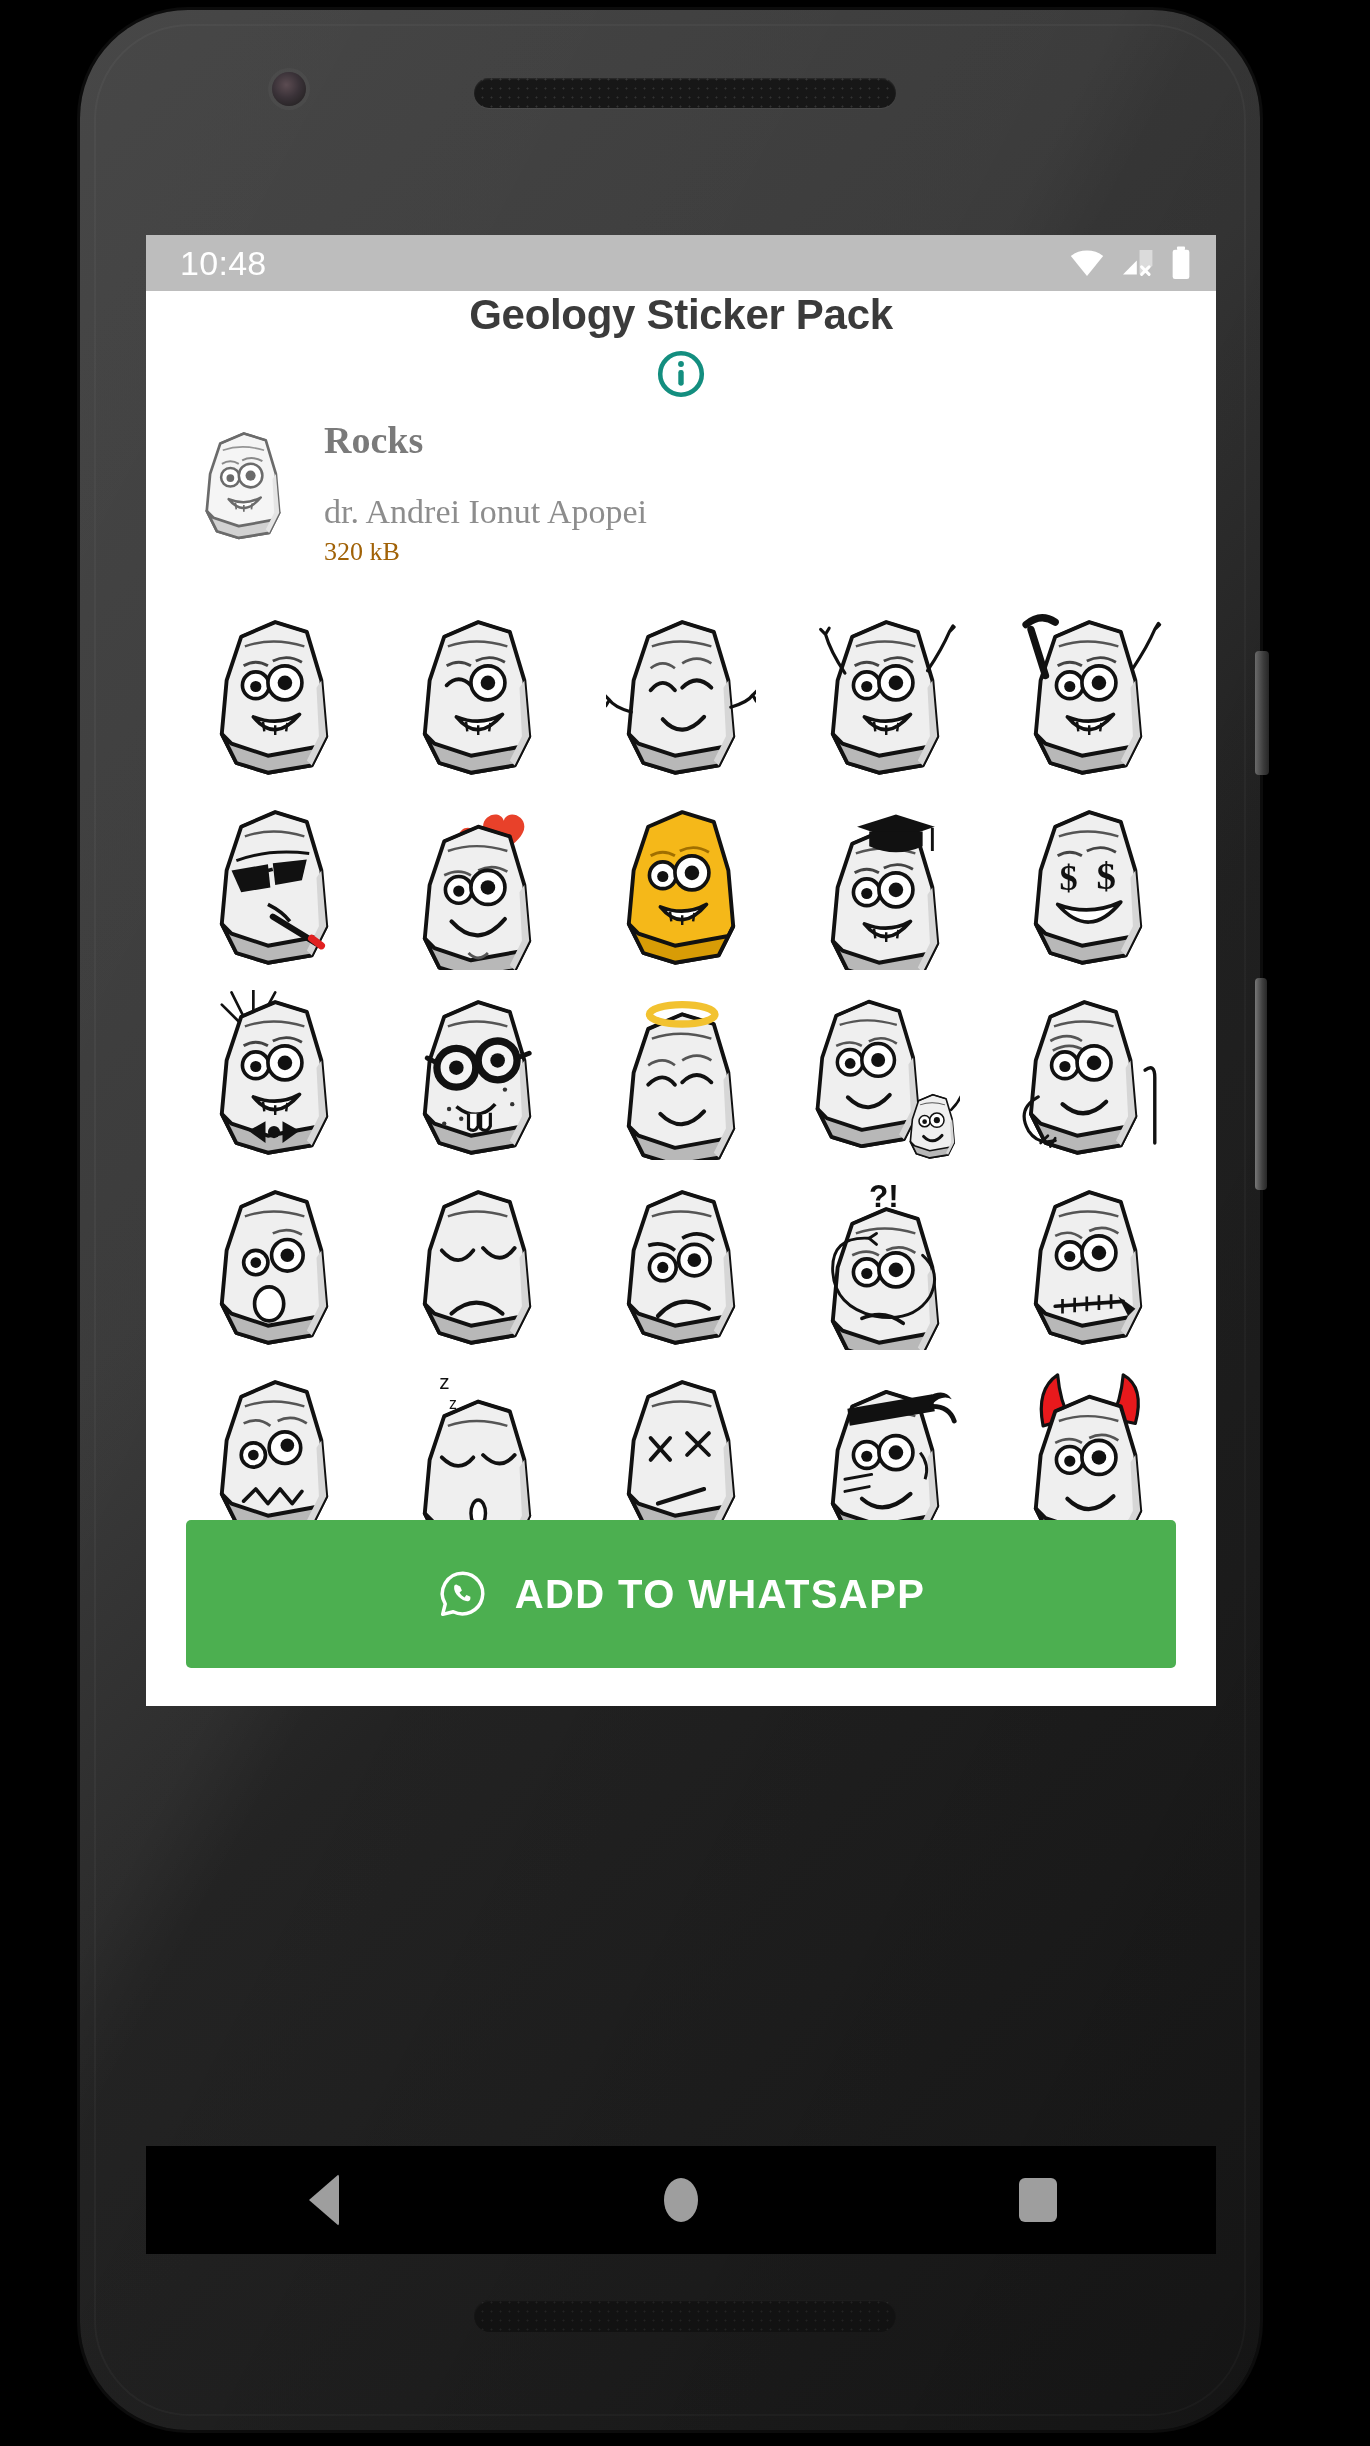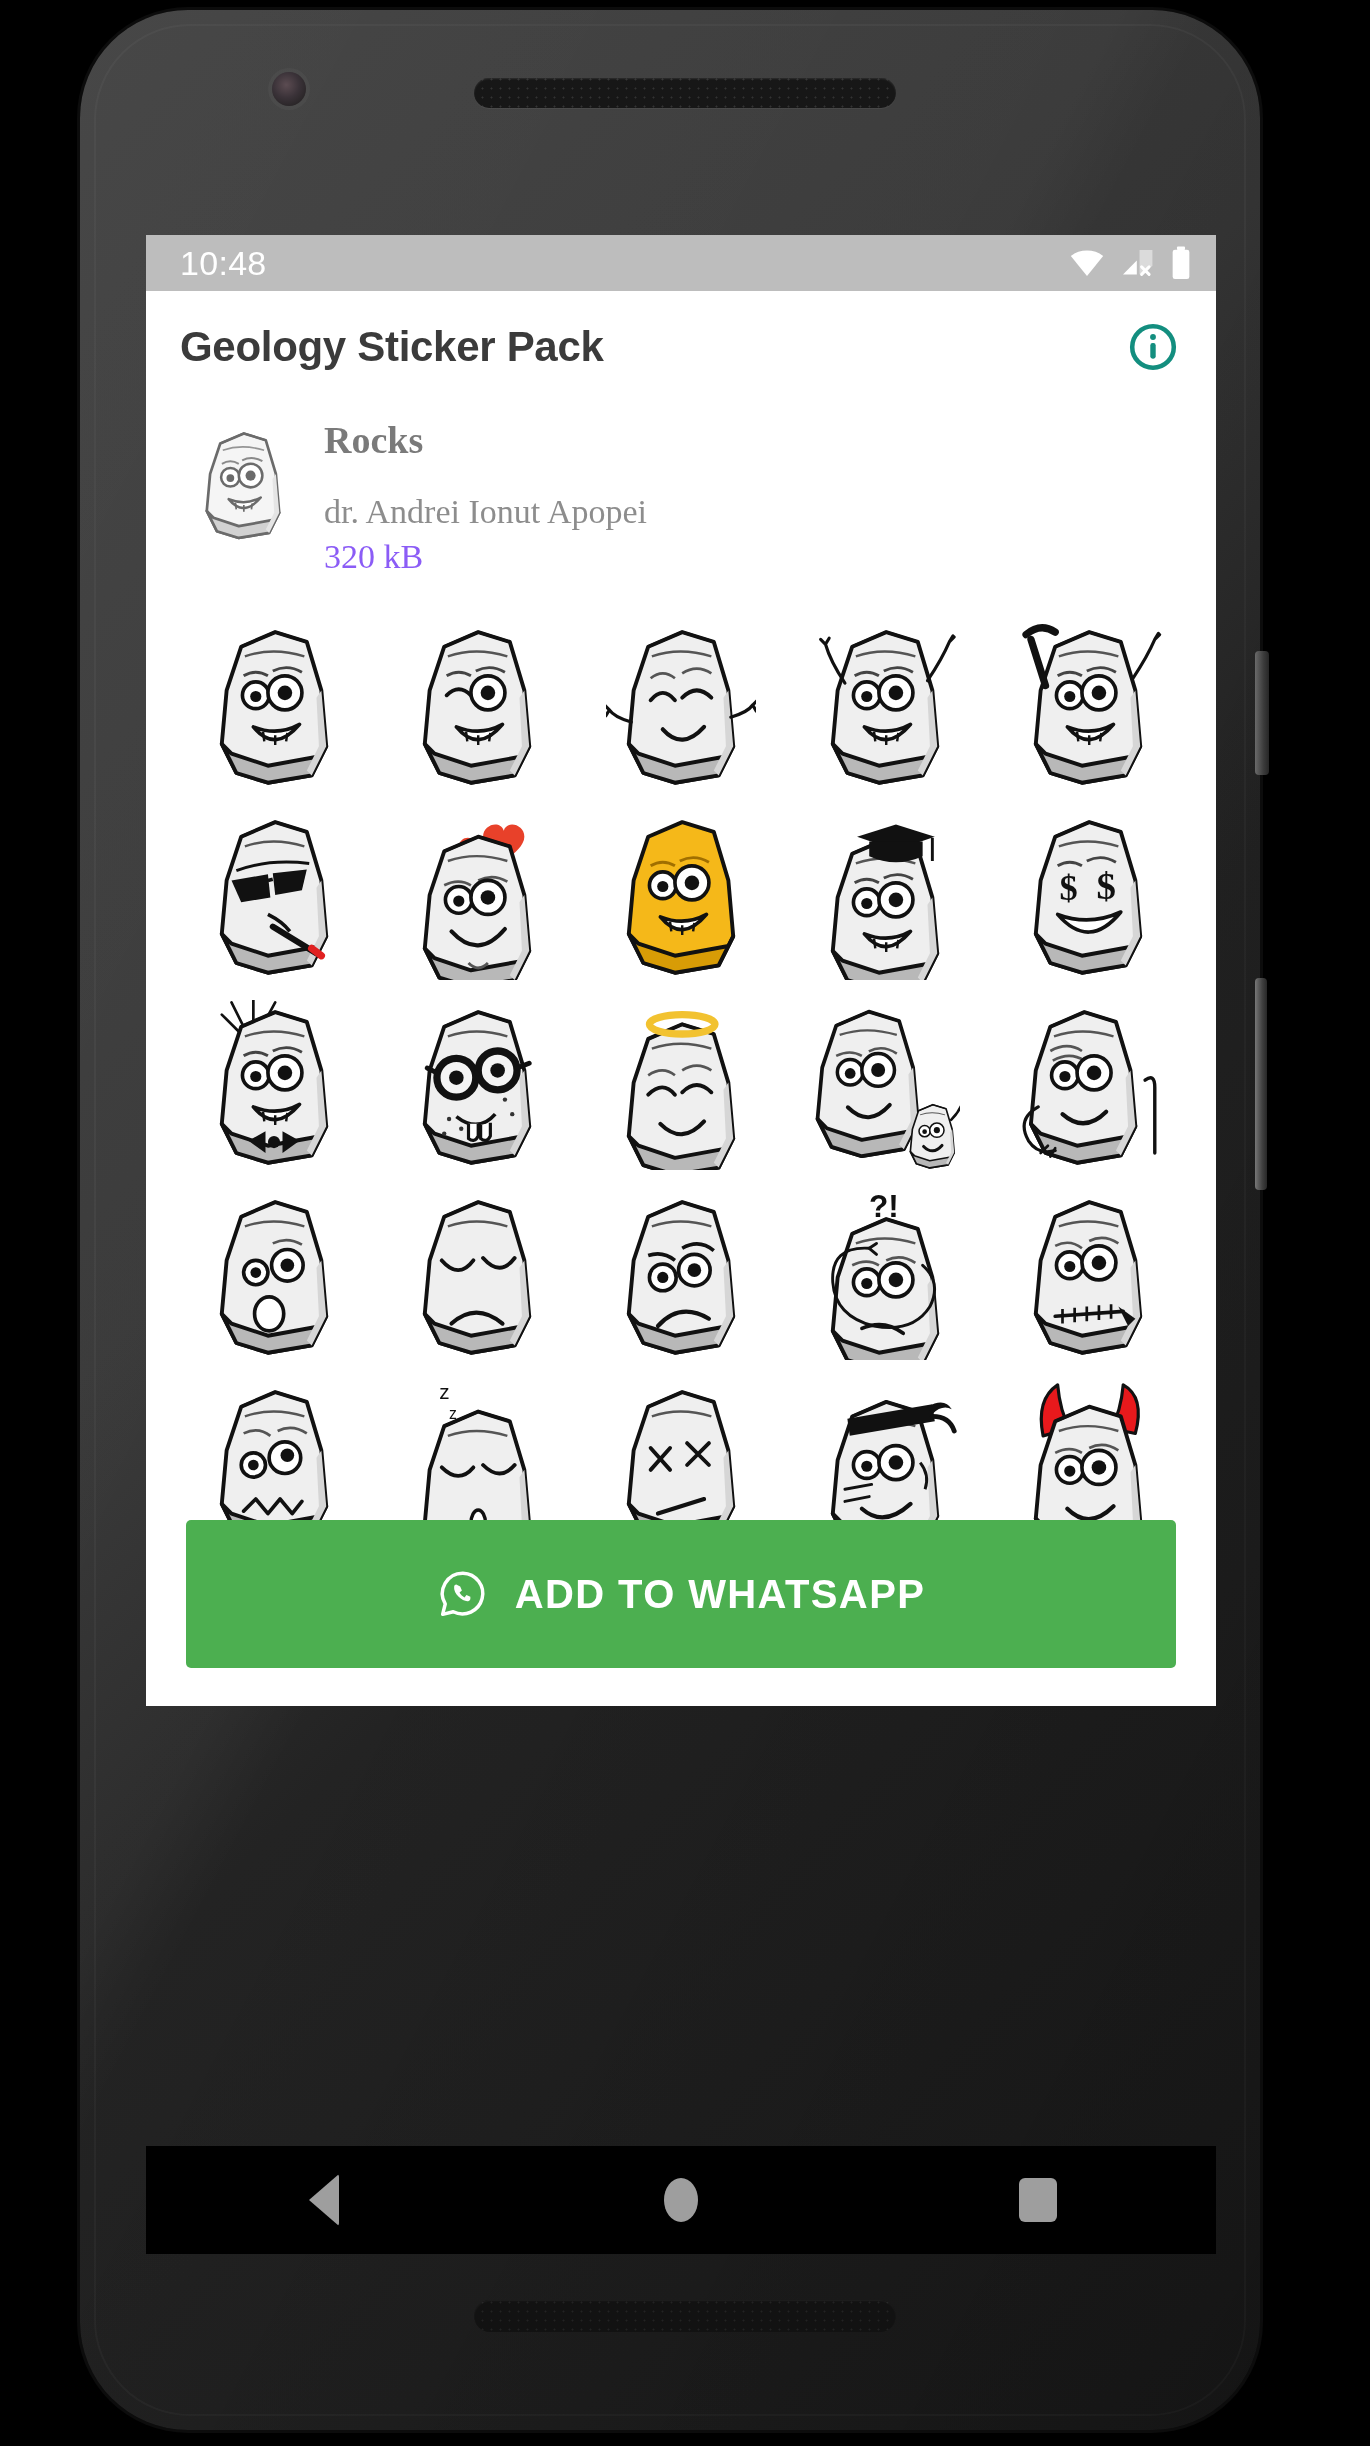--- a/index.html
+++ b/index.html
@@ -83,31 +83,32 @@
     padding: 0 24px 0 34px;
   }
   .status-time { color: #fff; font-size: 34px; font-weight: 400; letter-spacing: .3px; }
   .status-icons { display: flex; align-items: center; gap: 15px; }
 
   
   .appbar {
     height: 112px; background: #fff;
     display: flex; align-items: center; justify-content: space-between;
     padding: 0 34px 0 34px;
+    flex-direction: column;
   }
   .app-title { font-size: 42px; font-weight: bold; color: #3b3b3b; letter-spacing: -.3px; }
   .info-btn { width: 58px; height: 58px; display: flex; align-items: center; justify-content: center; cursor: pointer; }
 
   
   .pack-header { display: flex; padding: 16px 34px 0 34px; font-family: Liberation Serif, serif; }
   .pack-tray { width: 126px; flex: 0 0 126px; display: flex; align-items: flex-start; justify-content: center; padding-top: 6px; }
   .pack-meta { flex: 1; padding-left: 18px; }
   .pack-title { font-size: 38px; font-weight: bold; color: #7a7a7a; line-height: 1.15; }
   .pack-author { font-size: 34px; color: #8d8d8d; margin-top: 27px; line-height: 1.32; }
-  .pack-size { font-size: 34px; color: #8b5cf6; line-height: 1.32; }
+  .pack-size { font-size: 26px; color: #a16207; line-height: 1.32; }
 
   
   .sticker-grid {
     margin-top: 36px;
     padding: 0 26px;
     display: grid;
     grid-template-columns: repeat(5, 1fr);
     row-gap: 10px;
   }
   .sticker-cell {

